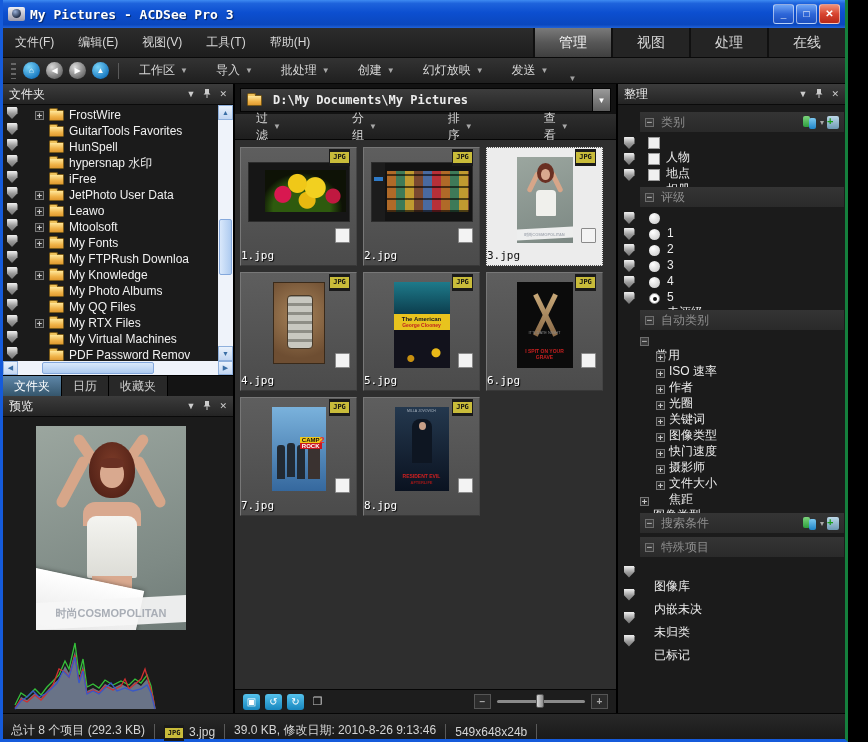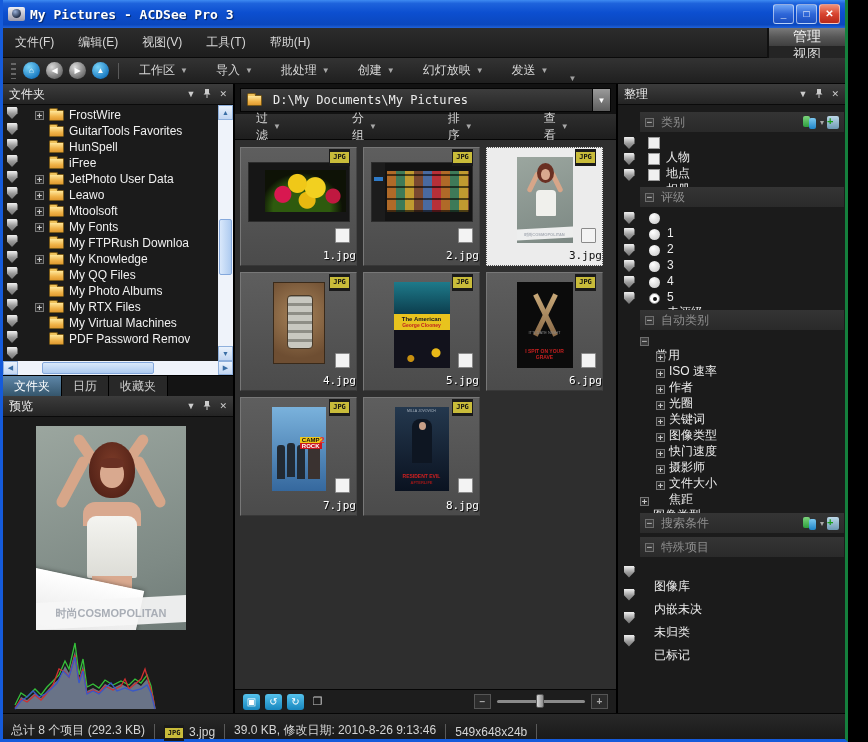--- a/index.html
+++ b/index.html
@@ -16,21 +16,21 @@
   .app-icon::after { content:""; position:absolute; left:4px; top:2px; width:9px; height:9px; border-radius:50%; background:radial-gradient(circle at 35% 30%,#9AB0D8,#23304A 70%); }
   .title-text { color:#FFF; font:bold 13px "DejaVu Sans Mono", monospace; text-shadow:1px 1px 1px #08255E; }
   .win-btns { margin-left:auto; display:flex; gap:2px; }
   .wbtn { width:21px; height:20px; border-radius:3px; border:1px solid #FFFFFF88; color:#FFF; font:bold 10px/18px "Liberation Sans",sans-serif; text-align:center;
     background:linear-gradient(180deg,#6FA5F5,#2E66D8 50%,#1C4FC0); }
   .wbtn.close { background:linear-gradient(180deg,#F09078,#D84430 50%,#B82818); }
 
   
   .menurow { height:30px; flex:none; display:flex; align-items:stretch; background:linear-gradient(180deg,#2C2C2C,#1D1D1D); border-bottom:1px solid #0A0A0A; }
   .menu-item { padding:0 12px; display:flex; align-items:center; color:#D8D8D8; }
-  .mode-tabs { margin-left:auto; display:flex;flex-direction:column; }
+  .mode-tabs { margin-left:auto; display:flex; }
   .mode-tab { width:78px; display:flex; align-items:center; justify-content:center; font-size:14px; color:#D6D6D6;
     background:#242424; border-left:2px solid #101010; }
   .mode-tab.active { background:linear-gradient(180deg,#7A7A7A,#575757 50%,#3F3F3F); color:#F0F0F0; }
 
   
   .toolbar { height:26px; flex:none; display:flex; align-items:center; background:linear-gradient(180deg,#333,#1F1F1F); border-bottom:1px solid #060606; padding:0 4px; }
   .grip { width:5px; height:16px; margin:0 4px; background:repeating-linear-gradient(180deg,#666 0 2px,transparent 2px 5px); }
   .navball { width:17px; height:17px; border-radius:50%; margin:0 3px; display:flex; align-items:center; justify-content:center; font-size:8px; color:#FFF; }
   .navball.blue { background:radial-gradient(circle at 35% 30%,#7AD4F8,#1878C0 75%); }
   .navball.gray { background:radial-gradient(circle at 35% 30%,#DADADA,#6A6A6A 75%); }
@@ -90,34 +90,34 @@
   .pv-face::before { content:""; position:absolute; top:-2px; left:0; right:0; height:10px; background:#6A3023; border-radius:50% 50% 30% 30%; }
   .pv-shoulders { position:absolute; left:47px; top:76px; width:58px; height:24px; background:#D9A98F; border-radius:12px 12px 0 0; }
   .pv-tank { position:absolute; left:51px; top:90px; width:50px; height:62px; background:linear-gradient(#F4F4F0,#DCDCD6); border-radius:9px 9px 2px 2px; }
   .pv-waist { position:absolute; left:56px; top:150px; width:40px; height:20px; background:#D9A98F; }
   .pv-page { position:absolute; left:-16px; bottom:-20px; width:118px; height:72px; background:linear-gradient(#FFF,#E0E0E0); transform:rotate(12deg); box-shadow:0 0 5px rgba(0,0,0,.45); }
   .pv-band { position:absolute; bottom:4px; left:-6px; right:-6px; height:27px; background:rgba(246,246,246,.92); transform:rotate(-3deg); }
   .pv-wm { position:absolute; bottom:9px; left:0; width:100%; text-align:center; font-weight:bold; font-size:11px; color:#A9AEB6; }
   .hist-wrap { position:absolute; left:10px; top:222px; }
 
   
-  .pathbar-outer { height:30px; flex:none; background:#121212; padding:4px 5px 2px 5px; }
+  .pathbar-outer { height:30px; flex:none; background:#121212; padding:4px 5px 2px 5px;font-weight:bold; }
   .pathbar { height:24px; display:flex; align-items:center; background:linear-gradient(180deg,#3D3D3D,#262626); border:1px solid #050505; padding-left:5px; }
   .path-text { font-family:"DejaVu Sans Mono",monospace; font-size:12px; color:#ECECEC; margin-left:6px; }
   .path-drop { margin-left:auto; width:18px; height:22px; background:linear-gradient(180deg,#9A9A9A,#5E5E5E); display:flex; align-items:center; justify-content:center; color:#FFF; font-size:8px; border-left:1px solid #050505; }
   .filterbar { height:26px; flex:none; display:flex; align-items:center; background:linear-gradient(180deg,#2E2E2E,#1E1E1E); border-bottom:1px solid #060606; padding:0 8px;gap:45px; }
   .filterbar .tb-btn { padding:0 13px; }
   .fb-overflow { margin-left:auto; color:#999; font-size:8px; align-self:flex-end; padding-bottom:2px; }
 
   .filelist { flex:1; background:#2E2E2E; padding:7px 0 0 5px; display:grid;
     grid-template-columns:repeat(3,117px); grid-auto-rows:119px; gap:6px; align-content:start; min-height:0; }
   .cell { position:relative; background:linear-gradient(180deg,#5E5E5E,#4B4B4B); border:1px solid #777;
     border-bottom-color:#383838; border-right-color:#444; display:flex; justify-content:center; }
   .cell.selected { background:#ECECEC; border:1px dotted #555; }
-  .fname { position:absolute; bottom:3px; left:0; width:100%; text-align:right; font:11px "DejaVu Sans Mono",monospace; color:#FFF; text-shadow:1px 1px 1px #000; }
+  .fname { position:absolute; bottom:3px; left:0; width:100%; text-align:left; font:11px "DejaVu Sans Mono",monospace; color:#FFF; text-shadow:1px 1px 1px #000; }
   .cell.selected .fname { color:#111; text-shadow:none; }
   .badge { position:absolute; top:3px; right:6px; width:21px; height:13px; background:#C9BC3A; border:1px solid #1A1A1A;
     color:#111; font:bold 7px/11px "DejaVu Sans Mono",monospace; text-align:center; box-shadow:0 -2px 0 #1A1A1A, 0 2px 0 #1A1A1A; }
   .cb { position:absolute; right:6px; bottom:22px; width:15px; height:15px; background:#F3F3F3; border:1px solid #8A8A8A; border-radius:1px; }
 
   .photo { position:relative; margin-top:9px; overflow:hidden; flex:none; }
   .ph-land { width:102px; height:60px; margin-top:14px; }
   .ph-port { width:56px; height:86px; }
   
   .t1 { background:#161616; border:1px solid #2C2C2C; }
@@ -326,20 +326,25 @@
               <span class="tree-label">GuitarTools Favorites</span>
             </div>
           <div class="tree-row">
               <span class="pbox ghost">+</span>
               <span class="fico"></span>
               <span class="tree-label">HunSpell</span>
             </div>
           <div class="tree-row">
               <span class="pbox ghost">+</span>
               <span class="fico"></span>
+              <span class="tree-label">hypersnap 水印</span>
+            </div>
+          <div class="tree-row">
+              <span class="pbox ghost">+</span>
+              <span class="fico"></span>
               <span class="tree-label">iFree</span>
             </div>
           <div class="tree-row">
               <span class="pbox">+</span>
               <span class="fico"></span>
               <span class="tree-label">JetPhoto User Data</span>
             </div>
           <div class="tree-row">
               <span class="pbox">+</span>
               <span class="fico"></span>
@@ -361,26 +366,26 @@
               <span class="tree-label">My FTPRush Downloa</span>
             </div>
           <div class="tree-row">
               <span class="pbox">+</span>
               <span class="fico"></span>
               <span class="tree-label">My Knowledge</span>
             </div>
           <div class="tree-row">
               <span class="pbox ghost">+</span>
               <span class="fico"></span>
+              <span class="tree-label">My Photo Albums</span>
+            </div>
+          <div class="tree-row">
+              <span class="pbox ghost">+</span>
+              <span class="fico"></span>
               <span class="tree-label">My QQ Files</span>
-            </div>
-          <div class="tree-row">
-              <span class="pbox ghost">+</span>
-              <span class="fico"></span>
-              <span class="tree-label">My Photo Albums</span>
             </div>
           <div class="tree-row">
               <span class="pbox">+</span>
               <span class="fico"></span>
               <span class="tree-label">My RTX Files</span>
             </div>
           <div class="tree-row">
               <span class="pbox ghost">+</span>
               <span class="fico"></span>
               <span class="tree-label">My Virtual Machines</span>

